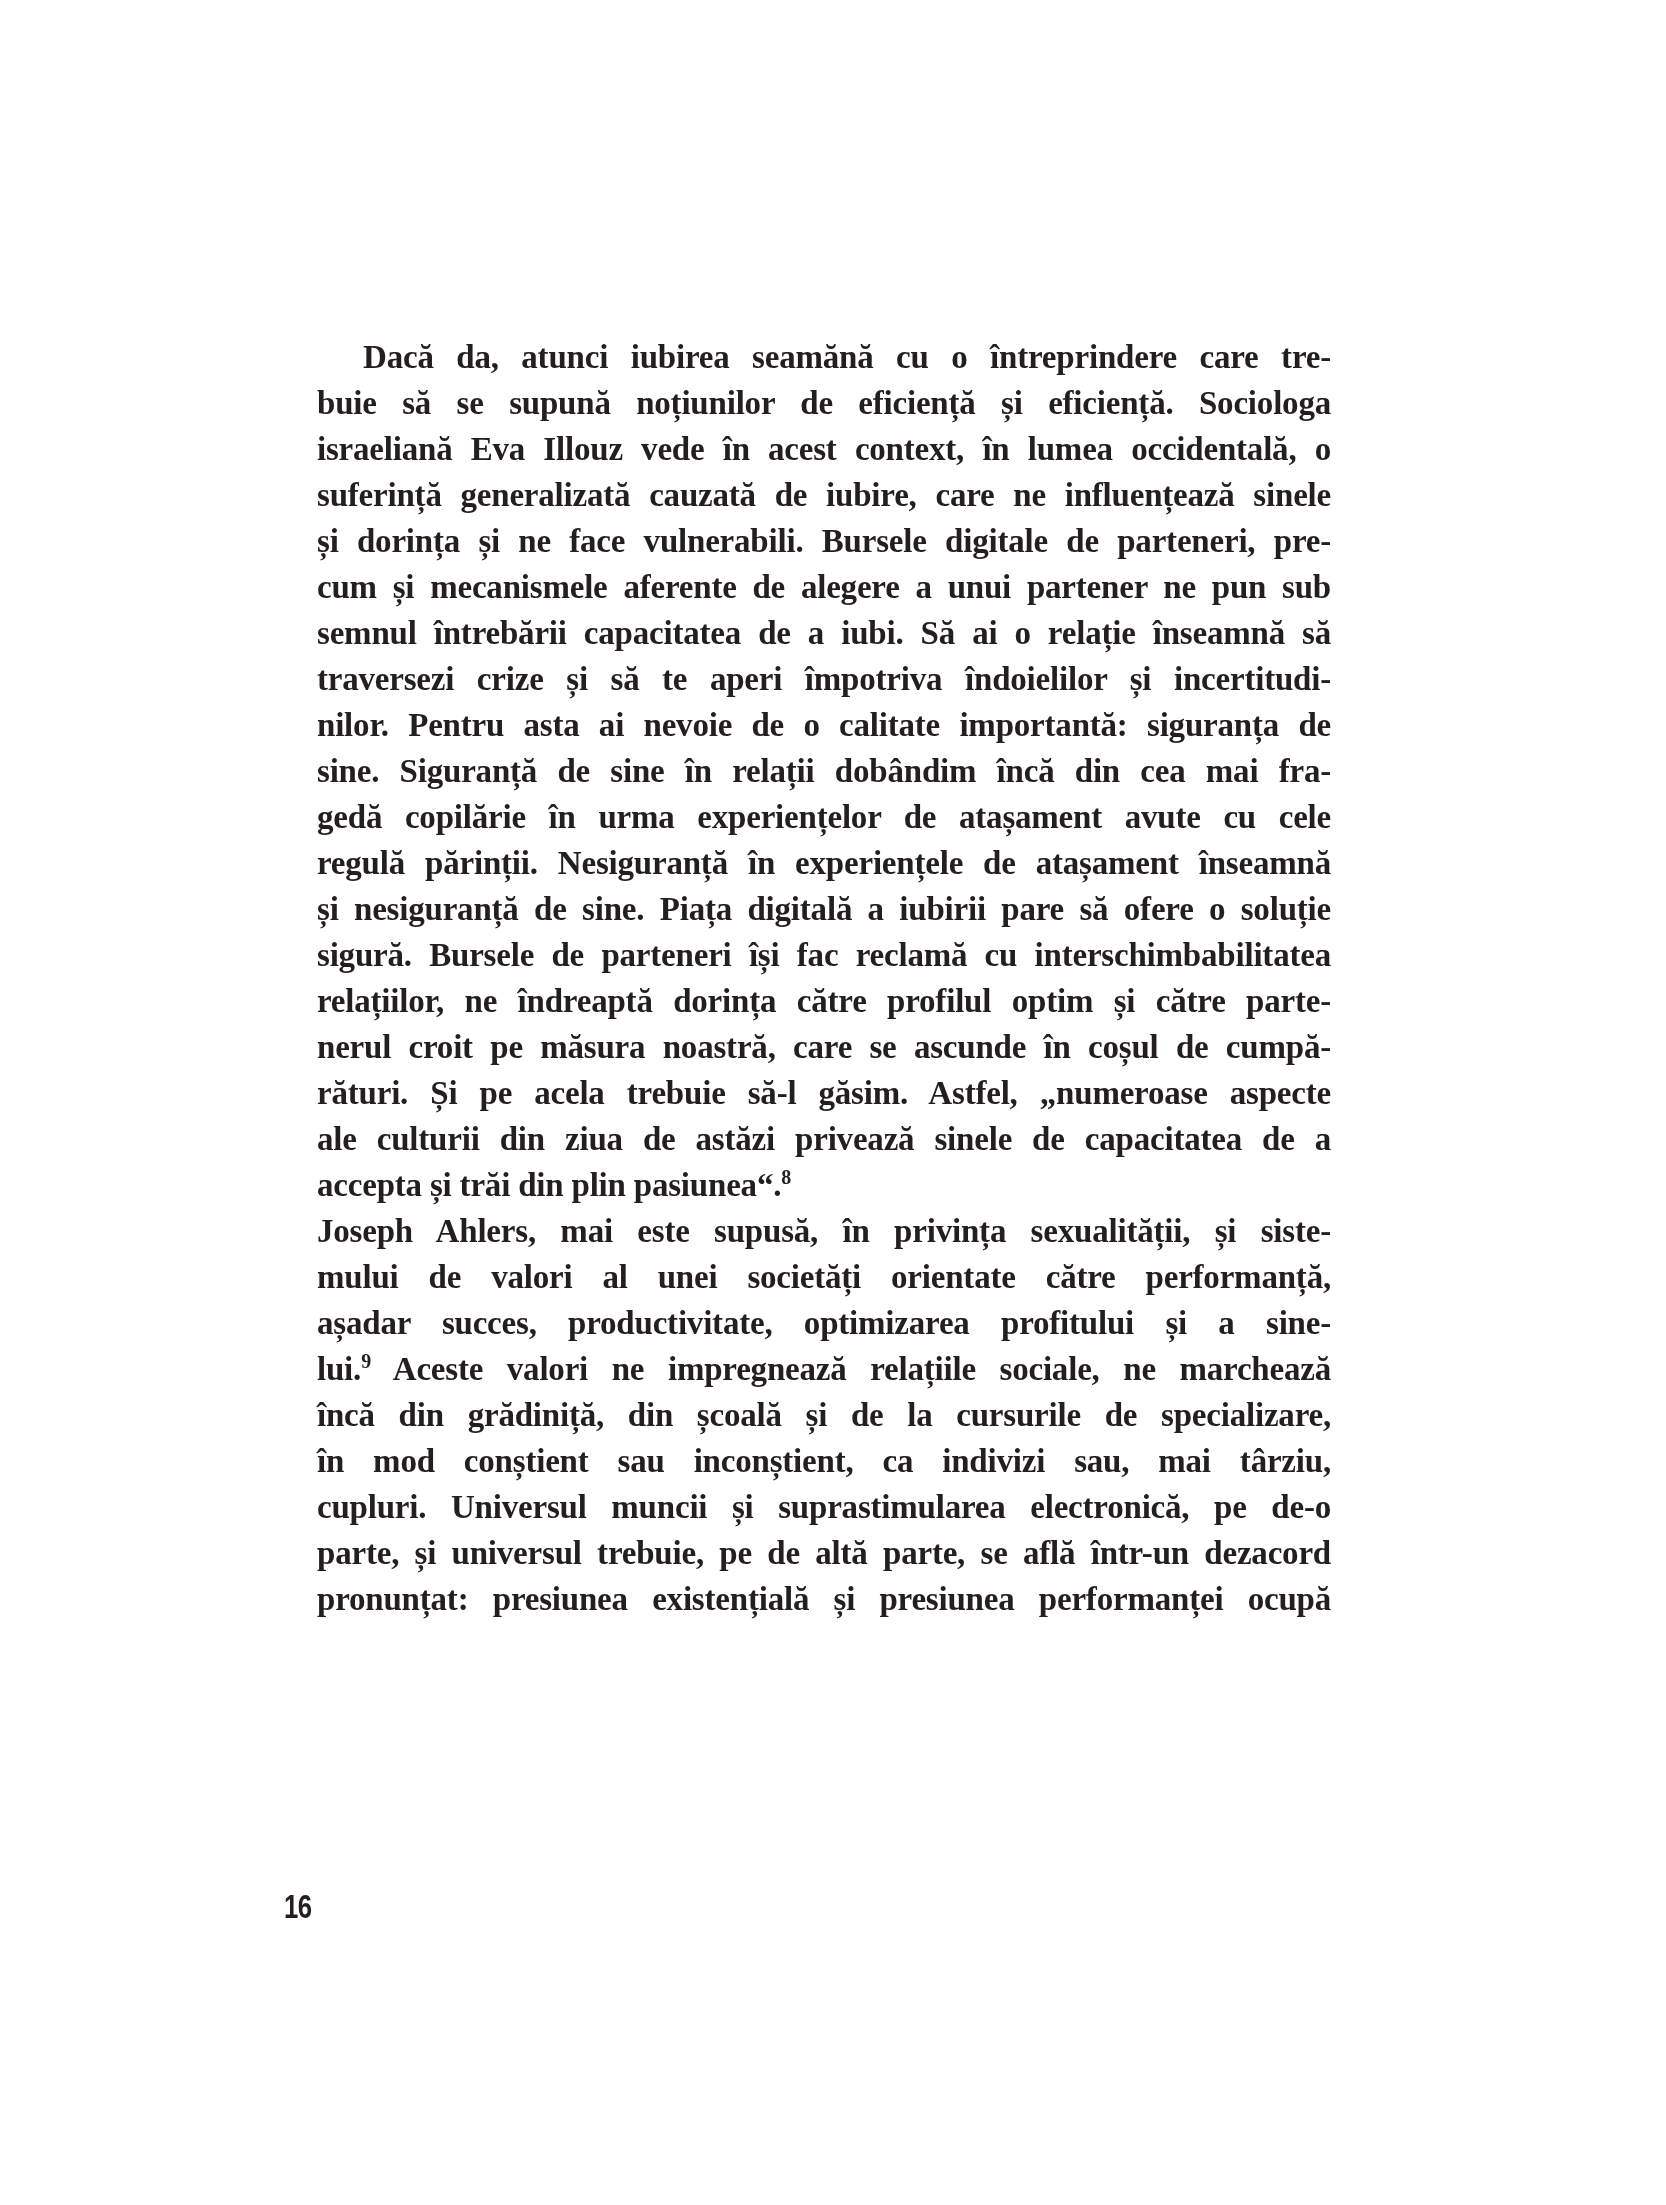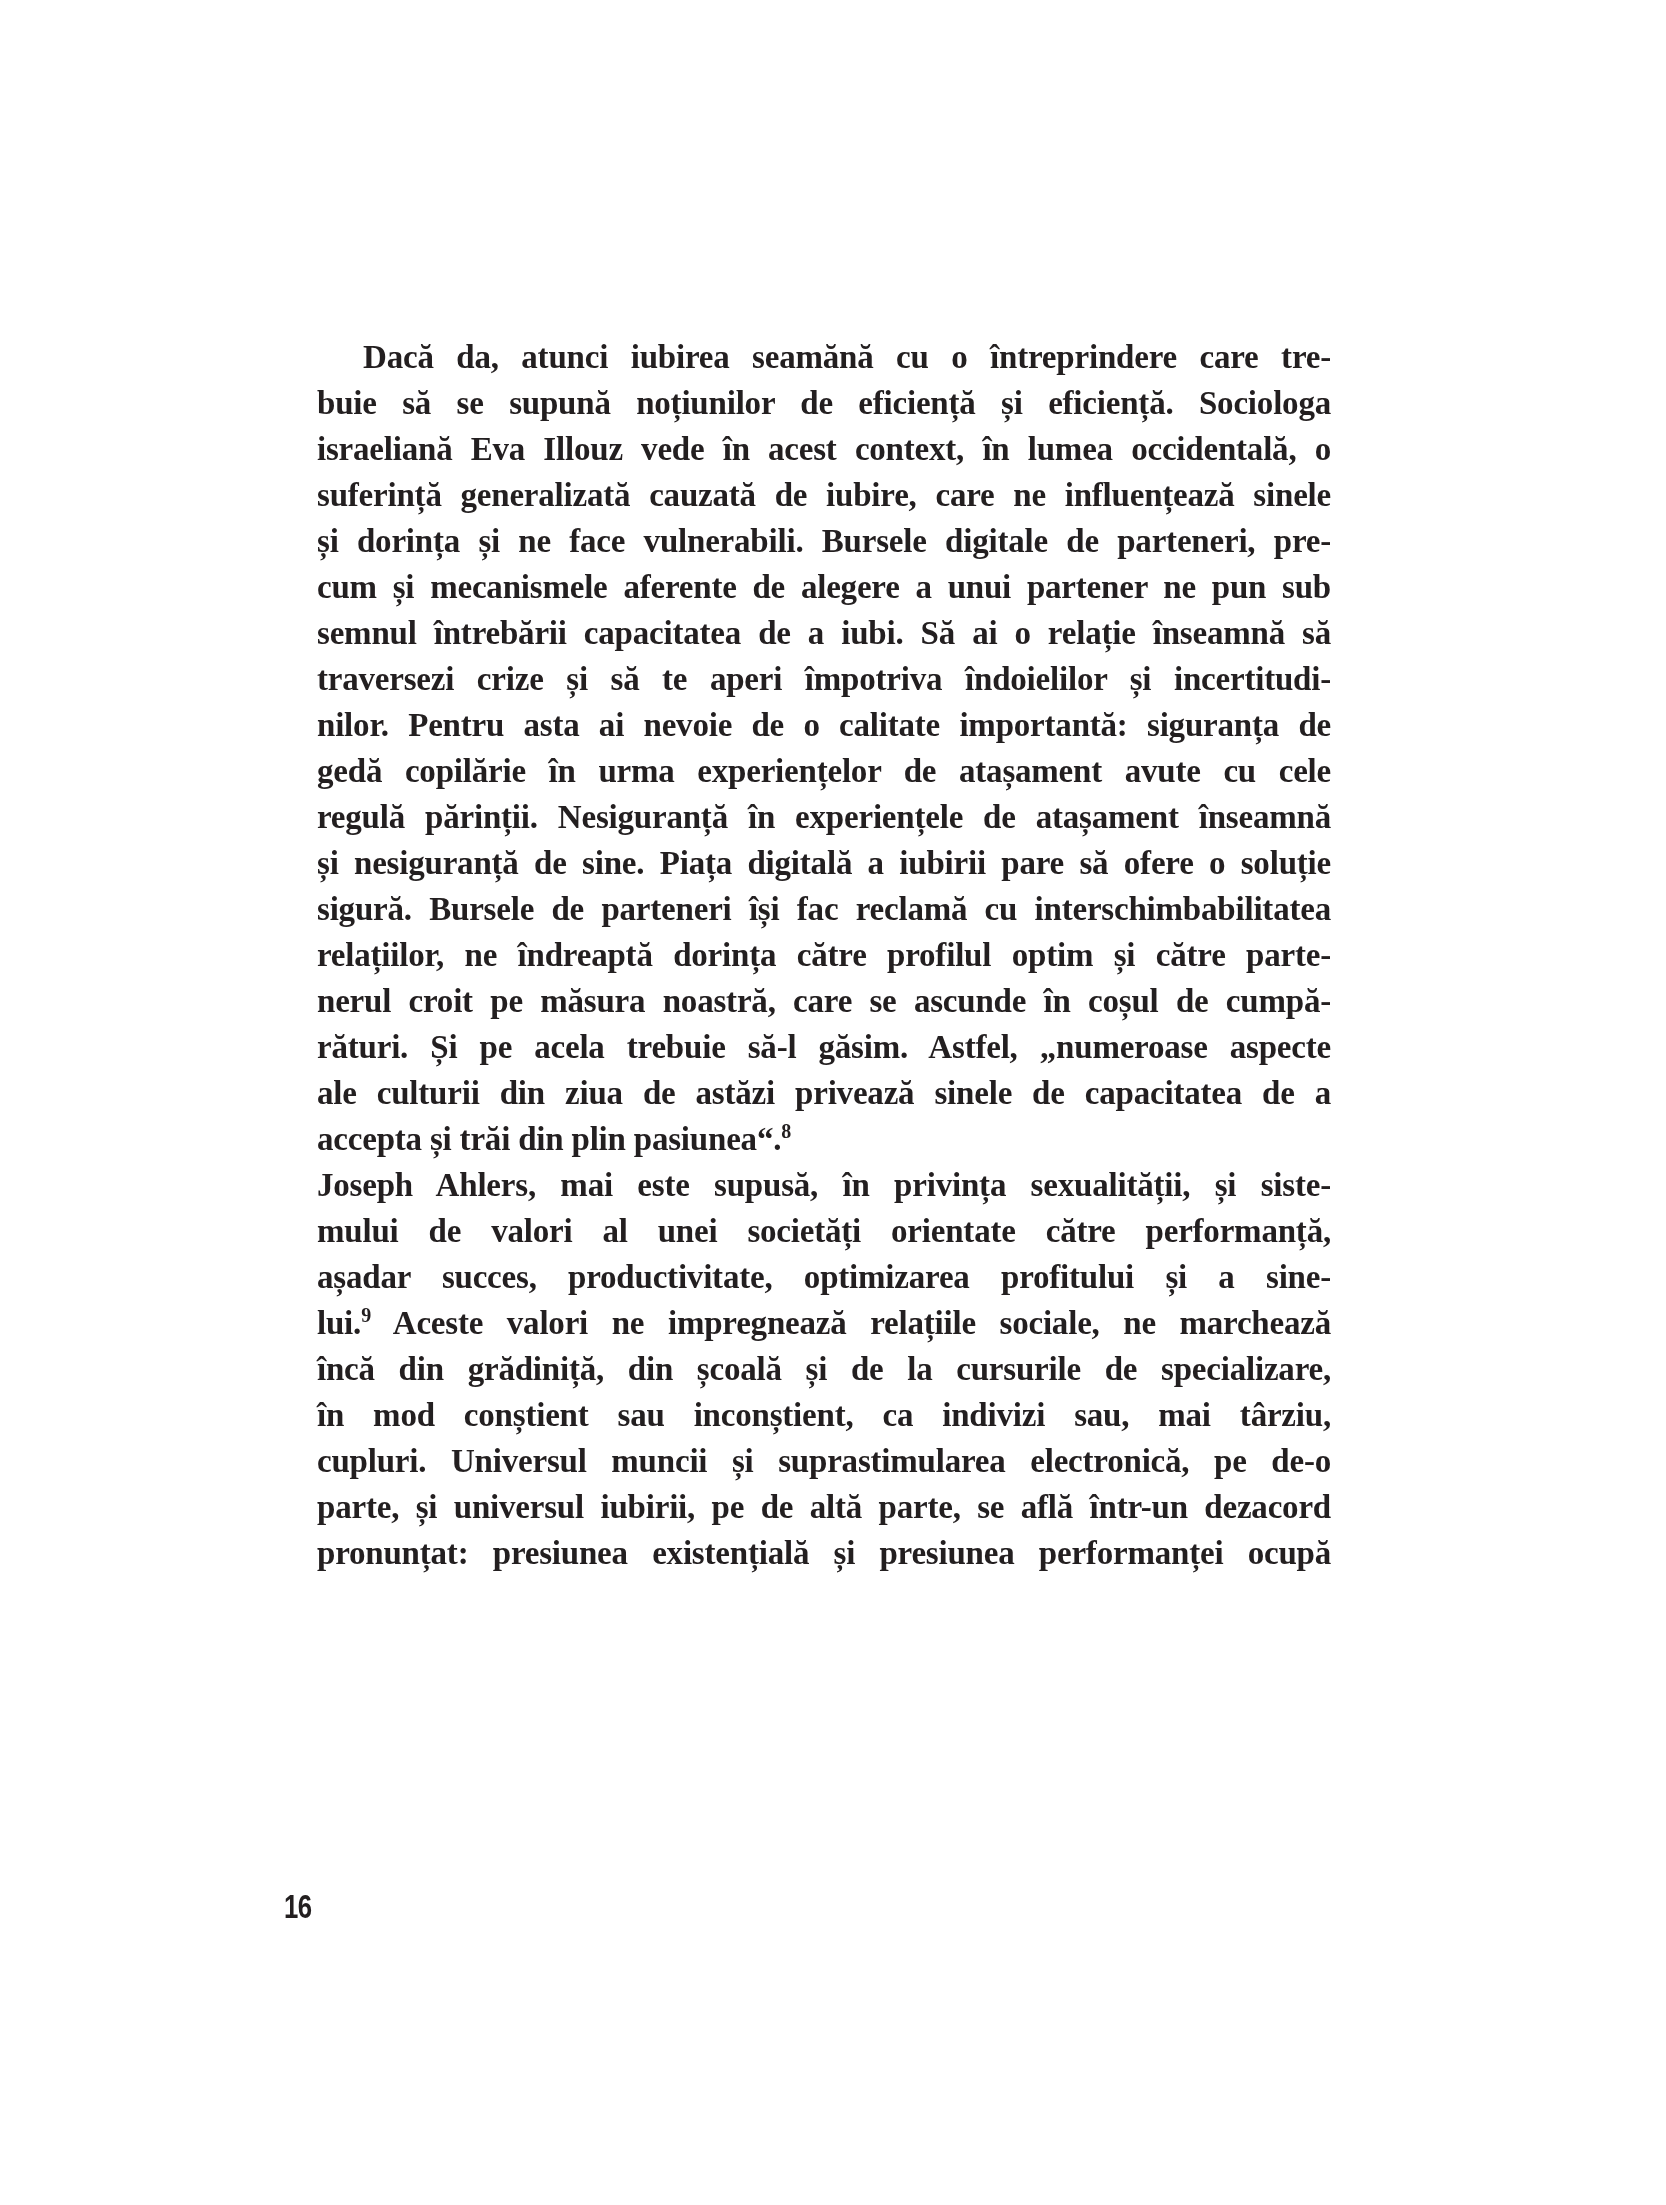--- a/index.html
+++ b/index.html
@@ -75,40 +75,41 @@
     <div class="paragraph">
       <span class="line indent">Dacă da, atunci iubirea seamănă cu o întreprindere care tre-</span>
       <span class="line">buie să se supună noțiunilor de eficiență și eficiență. Sociologa</span>
       <span class="line">israeliană Eva Illouz vede în acest context, în lumea occidentală, o</span>
       <span class="line">suferință generalizată cauzată de iubire, care ne influențează sinele</span>
       <span class="line">și dorința și ne face vulnerabili. Bursele digitale de parteneri, pre-</span>
       <span class="line">cum și mecanismele aferente de alegere a unui partener ne pun sub</span>
       <span class="line">semnul întrebării capacitatea de a iubi. Să ai o relație înseamnă să</span>
       <span class="line">traversezi crize și să te aperi împotriva îndoielilor și incertitudi-</span>
       <span class="line">nilor. Pentru asta ai nevoie de o calitate importantă: siguranța de</span>
+      <span class="line">sine. Siguranță de sine în relații dobândim încă din cea mai fra-</span>
       <span class="line">gedă copilărie în urma experiențelor de atașament avute cu cele</span>
       <span class="line">regulă părinții. Nesiguranță în experiențele de atașament înseamnă</span>
       <span class="line">și nesiguranță de sine. Piața digitală a iubirii pare să ofere o soluție</span>
       <span class="line">sigură. Bursele de parteneri își fac reclamă cu interschimbabilitatea</span>
       <span class="line">relațiilor, ne îndreaptă dorința către profilul optim și către parte-</span>
       <span class="line">nerul croit pe măsura noastră, care se ascunde în coșul de cumpă-</span>
       <span class="line">rături. Și pe acela trebuie să-l găsim. Astfel, „numeroase aspecte</span>
       <span class="line">ale culturii din ziua de astăzi privează sinele de capacitatea de a</span>
       <span class="line last"><span>accepta și trăi din plin pasiunea“.</span><sup class="fn">8</sup></span>
     </div>
 
     <div class="paragraph">
       <span class="line">Joseph Ahlers, mai este supusă, în privința sexualității, și siste-</span>
       <span class="line">mului de valori al unei societăți orientate către performanță,</span>
       <span class="line">așadar succes, productivitate, optimizarea profitului și a sine-</span>
       <span class="line"><span>lui.</span><sup class="fn">9</sup> <span>Aceste valori ne impregnează relațiile sociale, ne marchează</span></span>
       <span class="line">încă din grădiniță, din școală și de la cursurile de specializare,</span>
       <span class="line">în mod conștient sau inconștient, ca indivizi sau, mai târziu,</span>
       <span class="line">cupluri. Universul muncii și suprastimularea electronică, pe de-o</span>
-      <span class="line">parte, și universul iubirii, pe de altă parte, se află într-un dezacord</span>
+      <span class="line">parte, și universul trebuie, pe de altă parte, se află într-un dezacord</span>
       <span class="line">pronunțat: presiunea existențială și presiunea performanței ocupă</span>
     </div>
 
   </div>
 
   <div class="page-number">16</div>
 </div>
 
 
 </body></html>

